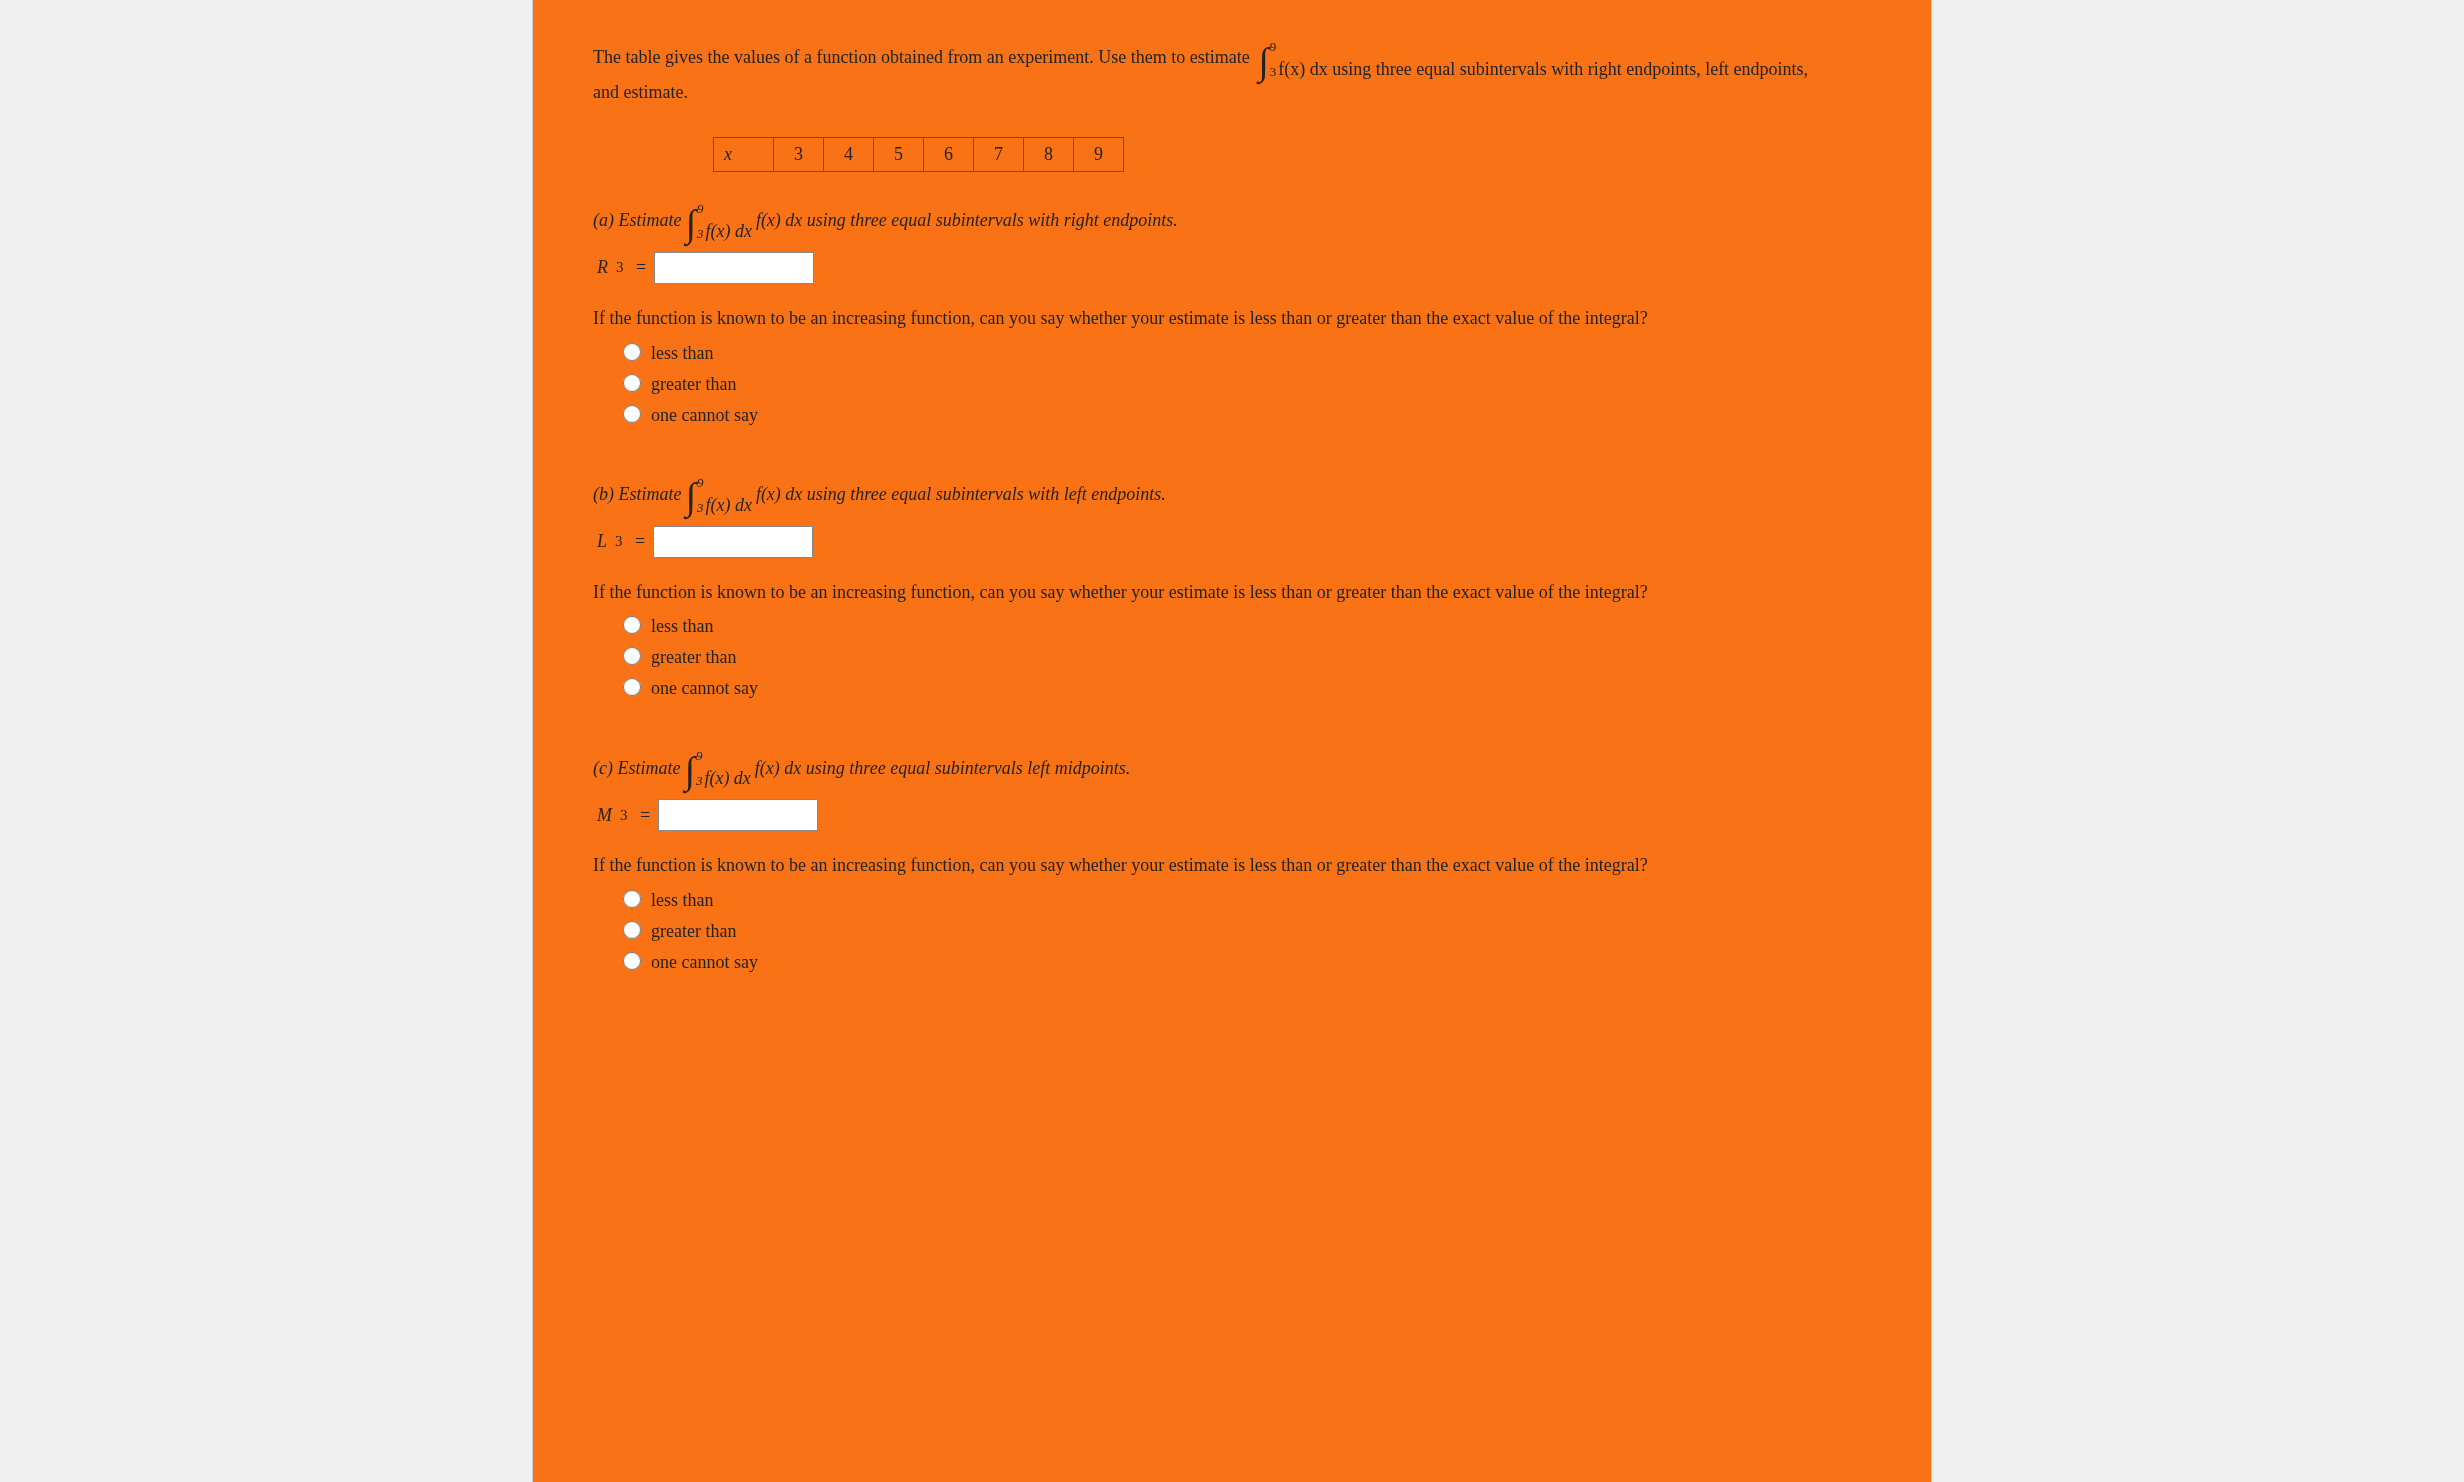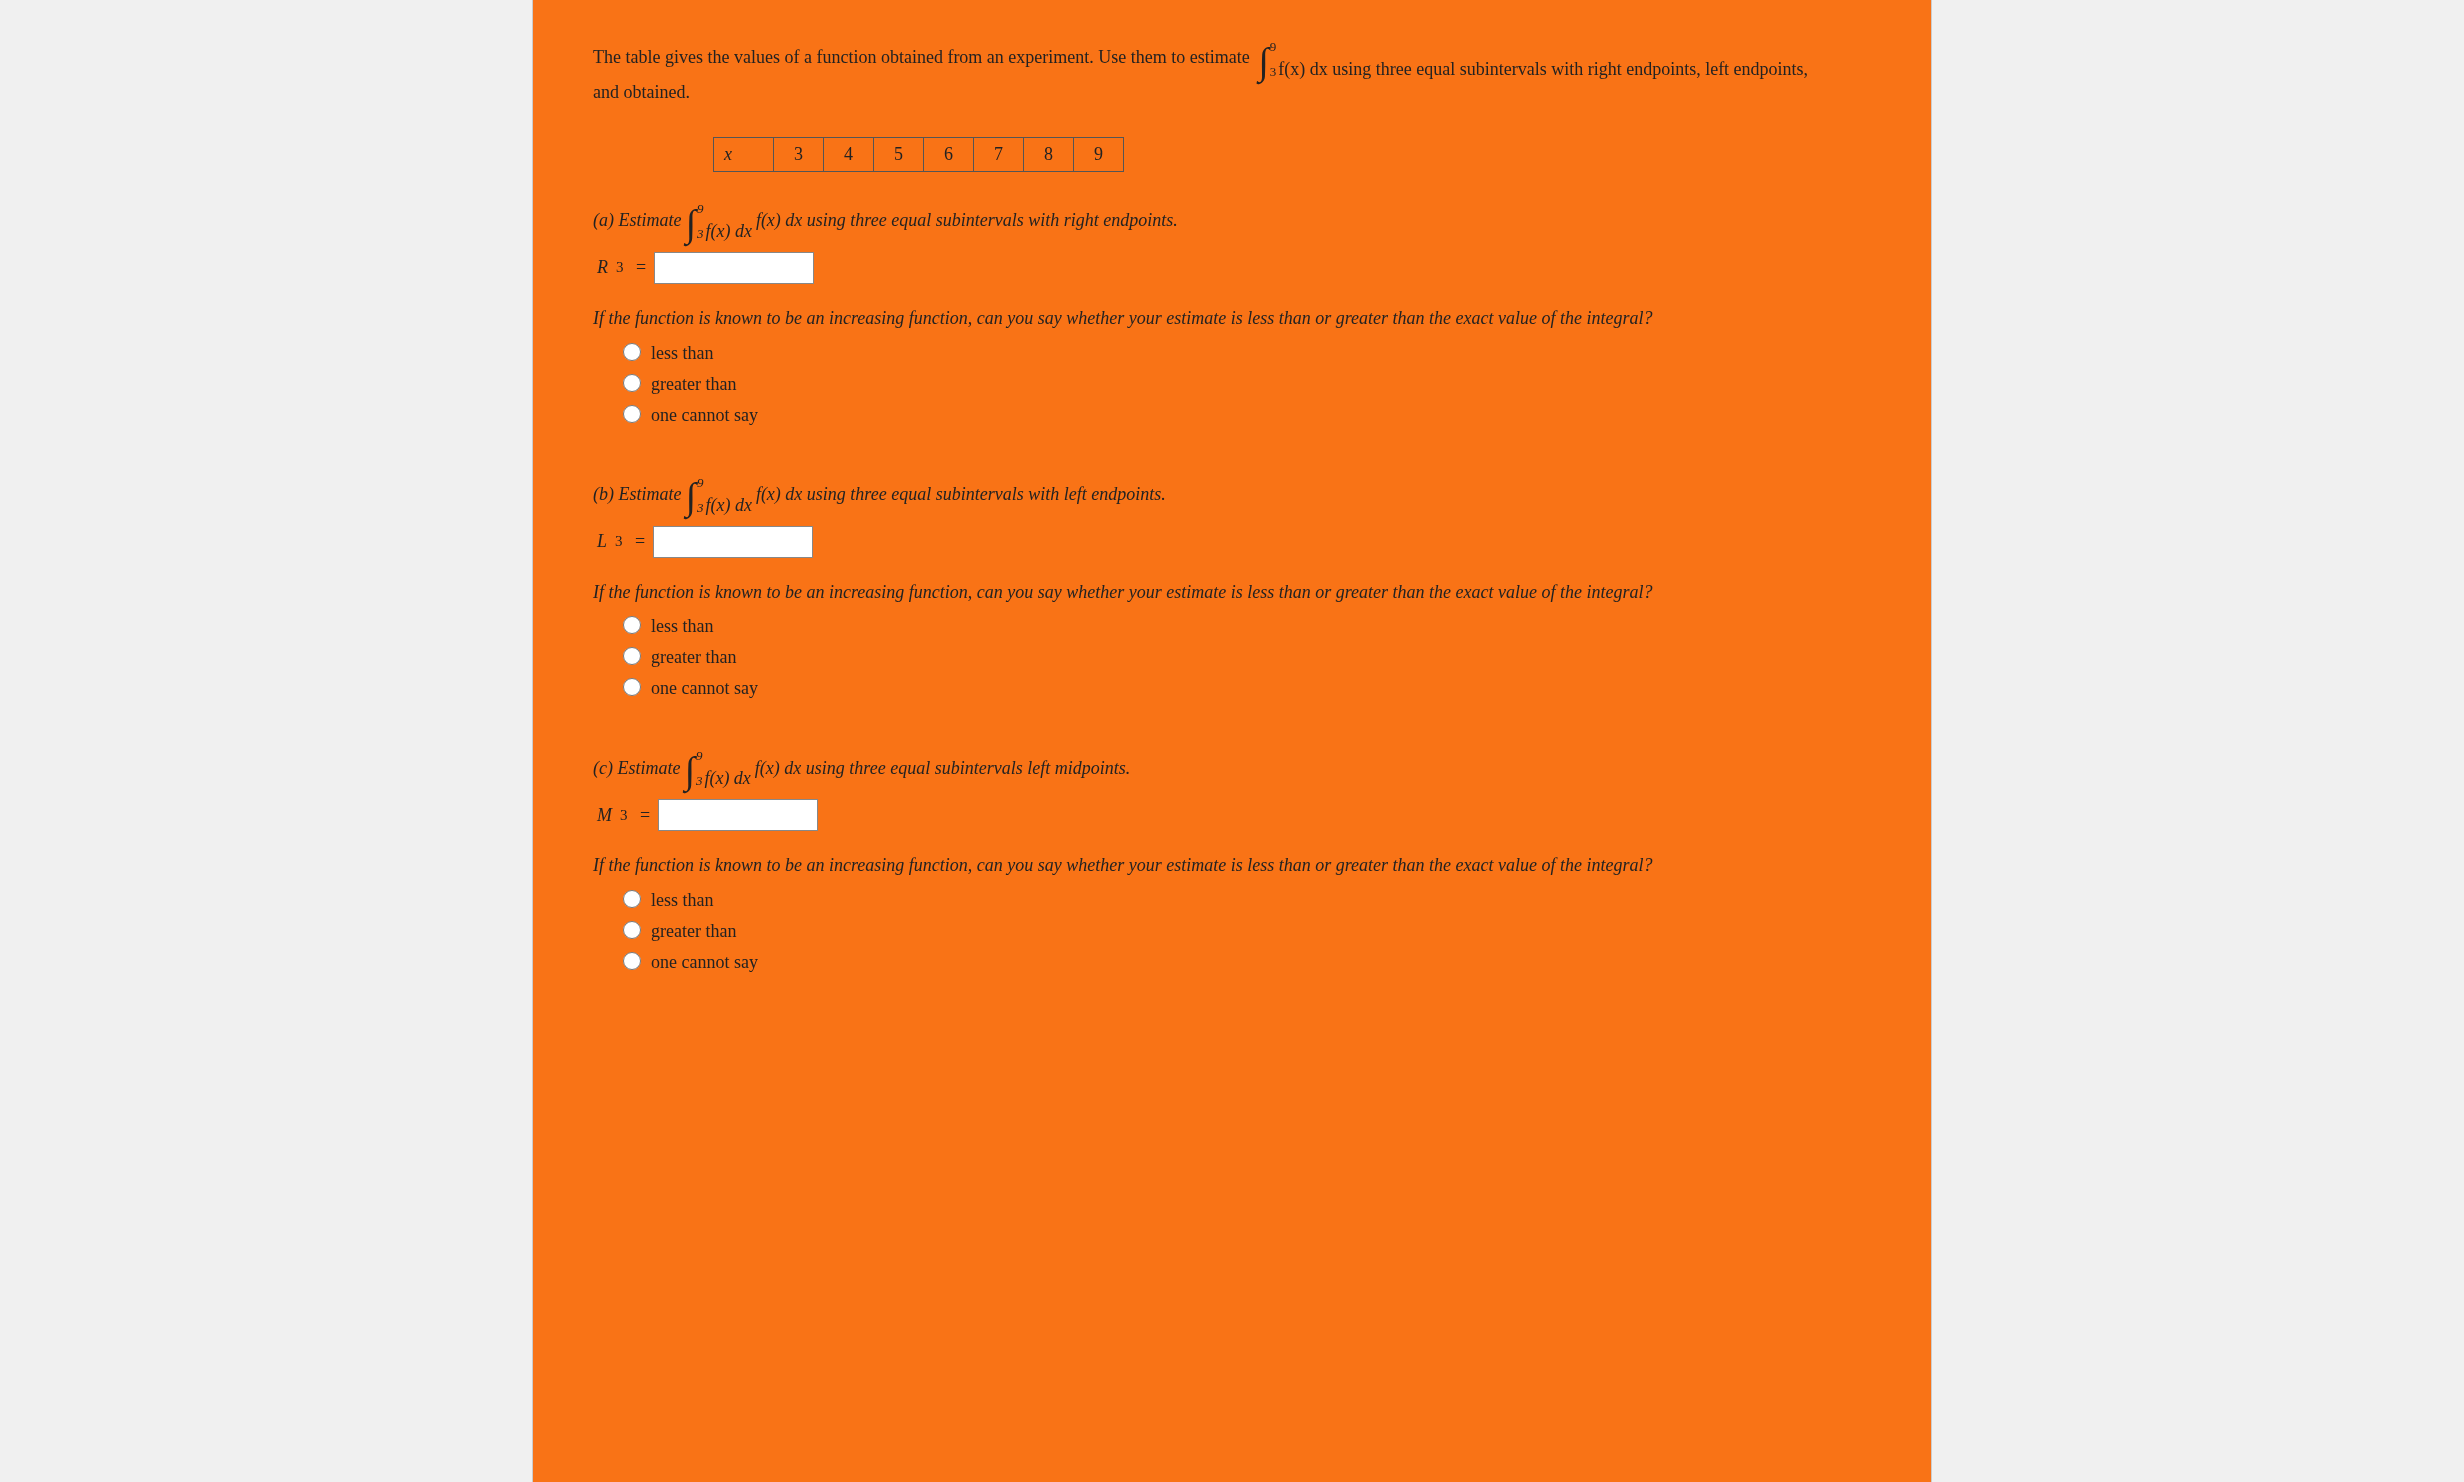--- a/index.html
+++ b/index.html
@@ -61,21 +61,20 @@
       border: 1px solid #888;
       width: 160px;
       height: 32px;
       padding: 4px 8px;
       font-size: 16px;
       font-family: "Times New Roman", Times, serif;
     }
     .question-text {
       margin-bottom: 10px;
       line-height: 1.6;
-      font-style: italic;
     }
     .radio-group {
       margin-left: 30px;
     }
     .radio-option {
       display: flex;
       align-items: flex-start;
       gap: 10px;
       margin-bottom: 10px;
     }
@@ -131,21 +130,21 @@
       <span class="int-sign">∫</span>
       <span class="int-limits">
         <span class="int-upper">9</span>
         <span class="int-lower">3</span>
       </span>
       <span class="int-body">
         <span>f(x) dx  using three equal subintervals with right endpoints, left endpoints,</span>
       </span>
     </span>
     <br>
-    <span>and obtained.</span>
+    <span>and estimate.</span>
   </p>
 
   <table class="data-table">
     <tbody>
         <tr>
       <td style="font-style:italic;">x</td>
       <td>3</td>
       <td>4</td>
       <td>5</td>
       <td>6</td>

